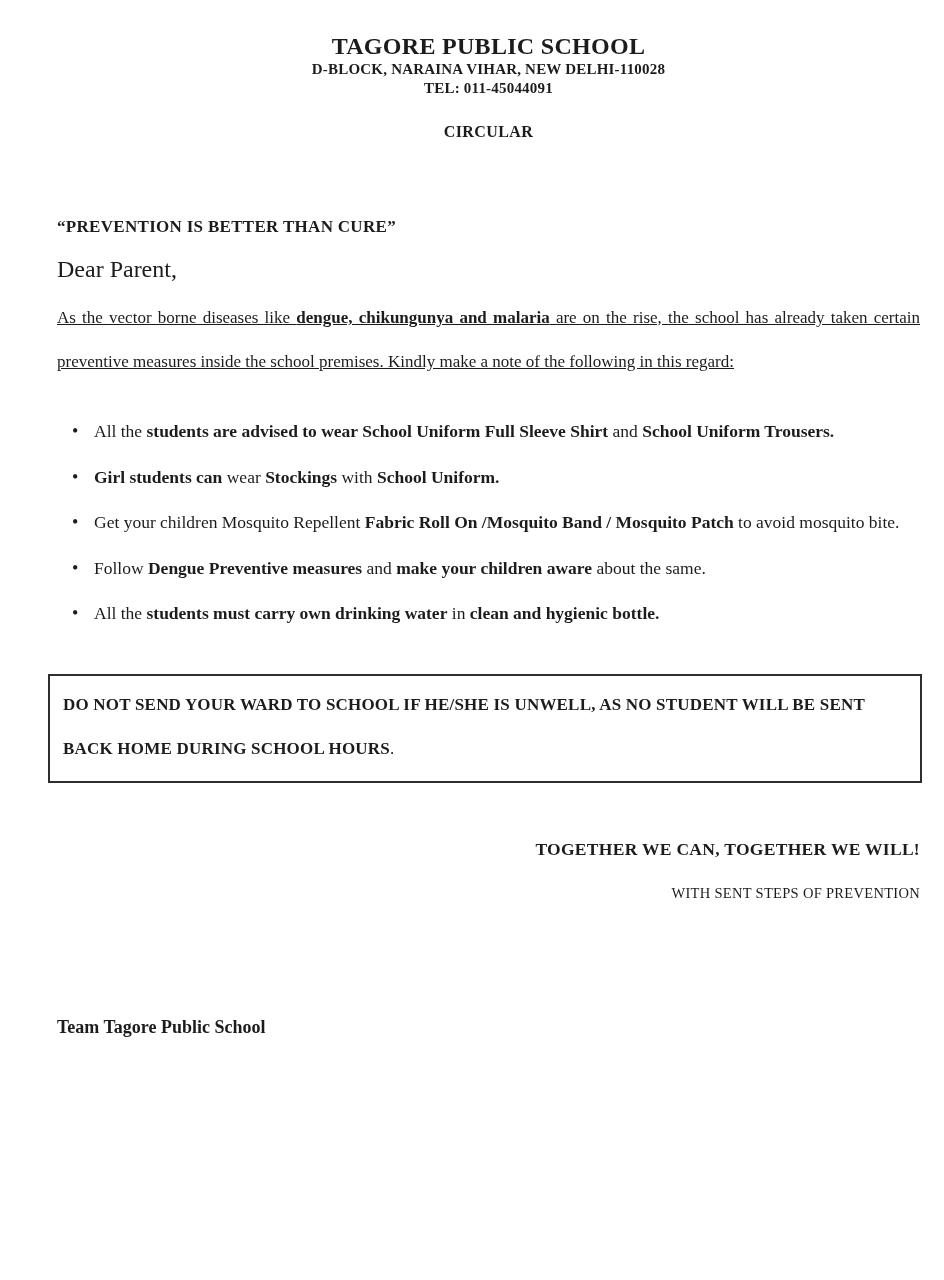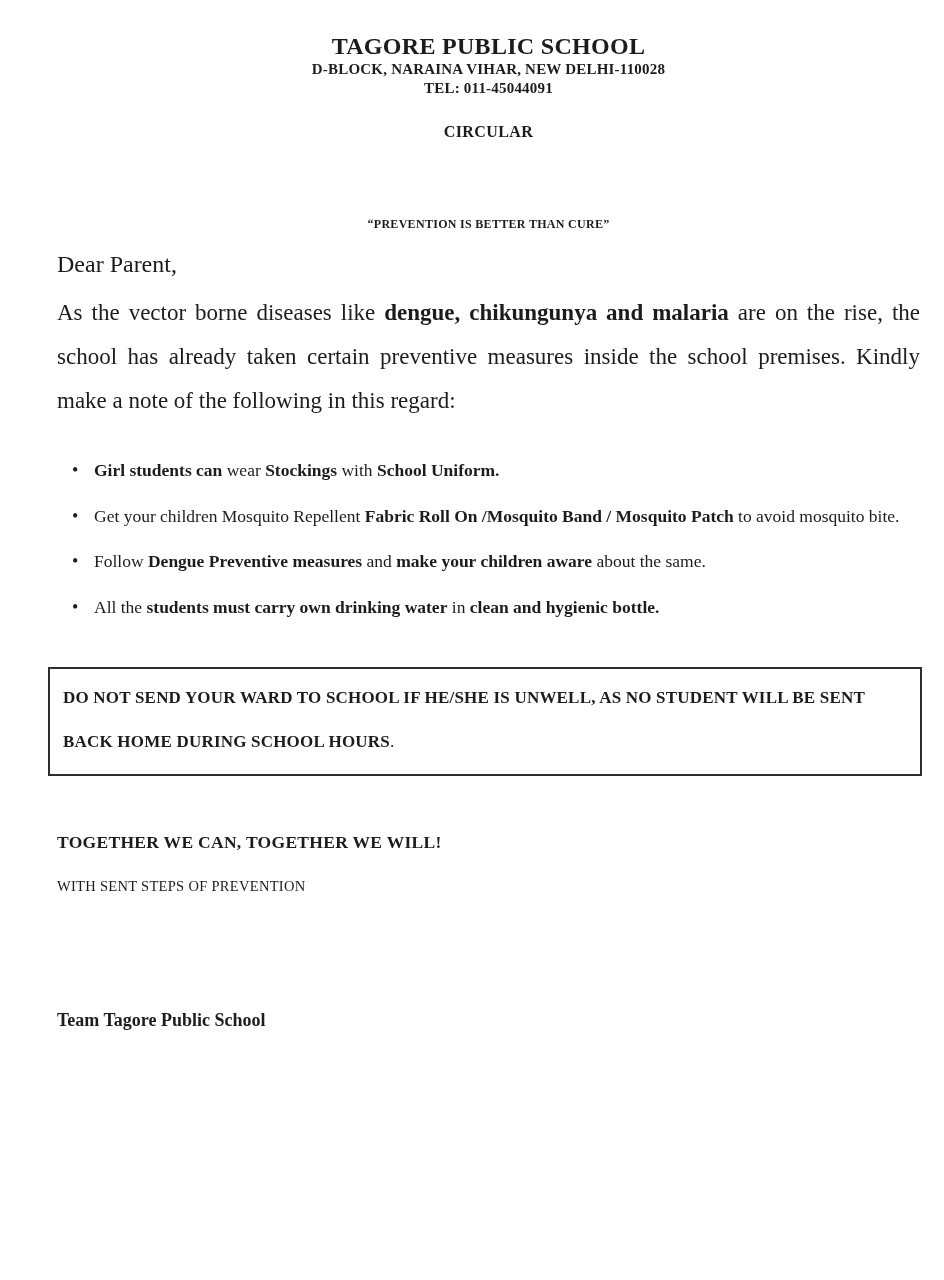--- a/index.html
+++ b/index.html
@@ -32,36 +32,36 @@
   }
   .doc-type {
     margin-top: 25px;
     font-size: 16px;
     font-weight: bold;
     letter-spacing: 0.4px;
   }
   
   .motto {
     margin-top: 76px;
-    text-align: center;
-    font-size: 12px;
+    font-size: 17px;
     font-weight: bold;
     letter-spacing: 0.3px;
   }
   
   .salutation {
     margin-top: 19px;
     font-size: 24px;
   }
   
   .intro {
     margin-top: 13px;
     line-height: 44px;
-    font-size: 23px;
+    font-size: 17px;
     text-align: justify;
+    text-decoration: underline;
   }
   
   .bullets {
     list-style: none;
     margin-top: 25px;
   }
   .bullets li {
     position: relative;
     padding-left: 37px;
     line-height: 45.5px;
@@ -80,21 +80,21 @@
     margin-top: 37px;
     margin-left: -9px;
     margin-right: -2px;
     border: 2px solid #2e2e2e;
     padding: 7px 13px 10px 13px;
     line-height: 44px;
     font-size: 17px;
     letter-spacing: 0.2px;
   }
   
-  .slogan { text-align: left; }
+  .slogan { text-align: right; }
   .slogan-1 {
     margin-top: 56px;
     font-size: 17.5px;
     font-weight: bold;
     letter-spacing: 0.3px;
   }
   .slogan-2 {
     margin-top: 25px;
     font-size: 14.5px;
     letter-spacing: 0.3px;
@@ -125,20 +125,21 @@
     <div class="doc-type">CIRCULAR</div>
   </header>
 
   <div class="motto">“PREVENTION IS BETTER THAN CURE”</div>
 
   <p class="salutation">Dear Parent,</p>
 
   <p class="intro"><span>As the vector borne diseases like </span><span class="b">dengue, chikungunya and malaria</span><span> are on the rise, the school has already taken certain preventive measures inside the school premises. Kindly make a note of the following in this regard:</span></p>
 
   <ul class="bullets">
+    <li><span>All the </span><span class="b">students are advised to wear School Uniform Full Sleeve Shirt</span><span> and </span><span class="b">School Uniform Trousers.</span></li>
     <li><span class="b">Girl students can</span><span> wear </span><span class="b">Stockings</span><span> with </span><span class="b">School Uniform.</span></li>
     <li><span>Get your children Mosquito Repellent </span><span class="b">Fabric Roll On /Mosquito Band / Mosquito Patch</span><span> to avoid mosquito bite.</span></li>
     <li><span>Follow </span><span class="b">Dengue Preventive measures</span><span> and </span><span class="b">make your children aware</span><span> about the same.</span></li>
     <li><span>All the </span><span class="b">students must carry own drinking water</span><span> in </span><span class="b">clean and hygienic bottle.</span></li>
   </ul>
 
   <div class="notice-box"><span class="b">DO NOT SEND YOUR WARD TO SCHOOL IF HE/SHE IS UNWELL, AS NO STUDENT WILL BE SENT BACK HOME DURING SCHOOL HOURS</span><span>.</span></div>
 
   <div class="slogan slogan-1">TOGETHER WE CAN, TOGETHER WE WILL!</div>
   <div class="slogan slogan-2">WITH SENT STEPS OF PREVENTION</div>

